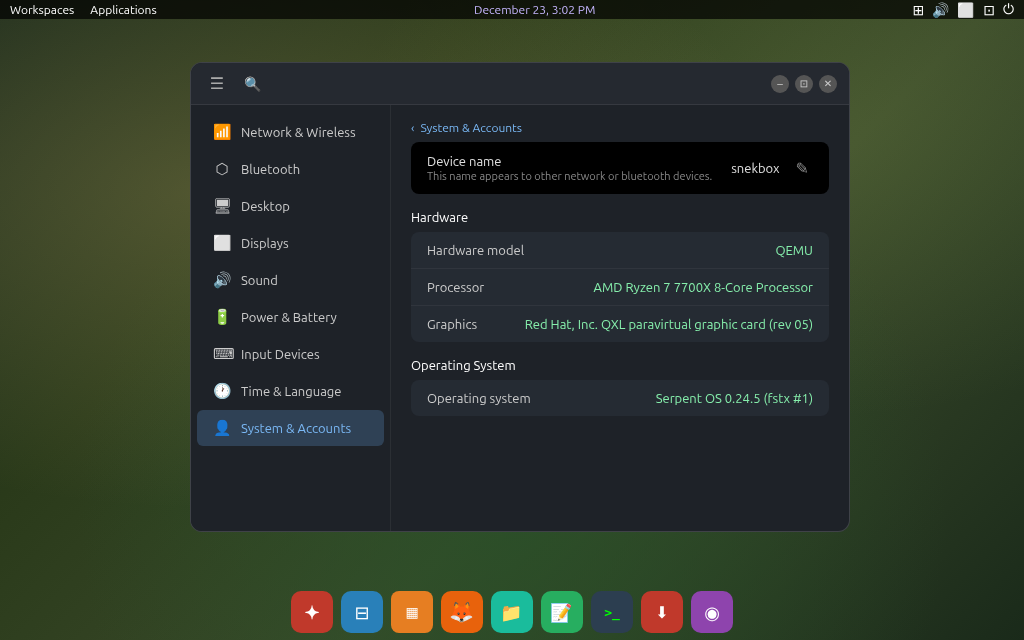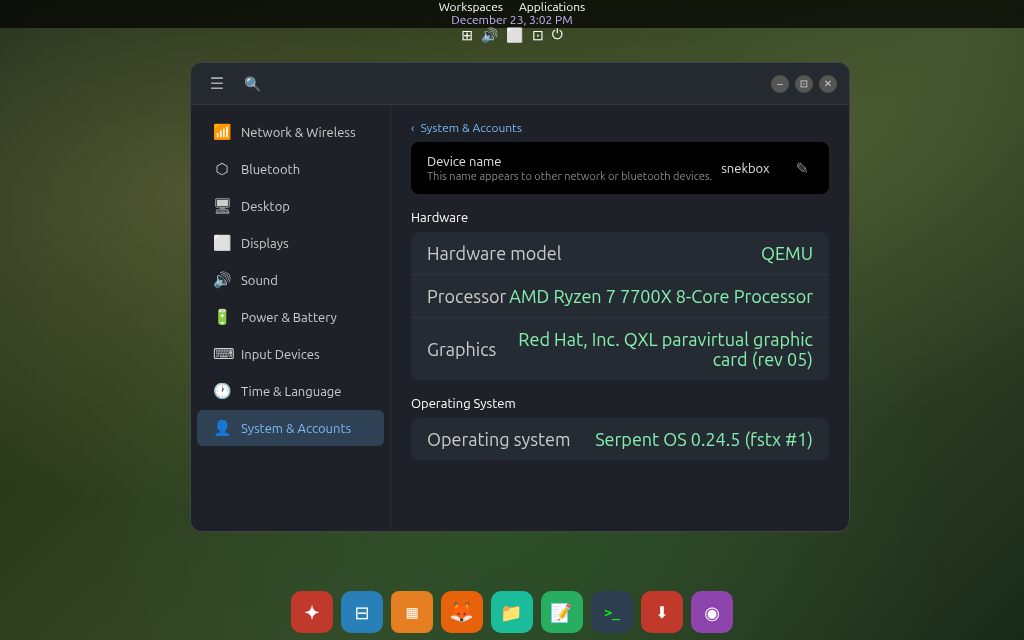--- a/index.html
+++ b/index.html
@@ -21,28 +21,27 @@
                   radial-gradient(ellipse at 50% 80%, rgba(40,80,40,0.8) 0%, transparent 60%),
                   linear-gradient(135deg, #1a2a1a 0%, #2a3a1a 30%, #3a4a2a 60%, #1a2a1a 100%);
     }
 
     
     .taskbar-top {
       position: absolute;
       top: 0;
       left: 0;
       right: 0;
-      height: 28px;
+      height: 19px;
       background: rgba(0,0,0,0.7);
       display: flex;
       align-items: center;
       justify-content: space-between;
       padding: 0 10px;
       z-index: 100;
-      flex-direction: column;
     }
     .taskbar-top-left {
       display: flex;
       gap: 16px;
     }
     .taskbar-top-left span {
       color: #fff;
       font-size: 12px;
       cursor: pointer;
     }
@@ -230,21 +229,21 @@
       color: #e0e0e0;
       margin-bottom: 2px;
     }
     .device-name-desc {
       font-size: 11px;
       color: #888;
     }
     .device-name-value {
       display: flex;
       align-items: center;
-      gap: 22px;
+      gap: 12px;
       color: #e0e0e0;
       font-size: 13px;
     }
     .edit-btn {
       background: none;
       border: none;
       color: #888;
       cursor: pointer;
       font-size: 16px;
       padding: 4px;
@@ -263,21 +262,21 @@
       background: #252b33;
       border-radius: 8px;
       overflow: hidden;
       margin-bottom: 16px;
     }
     .info-row {
       display: flex;
       align-items: center;
       justify-content: space-between;
       padding: 11px 16px;
-      font-size: 18px;
+      font-size: 13px;
       border-bottom: 1px solid rgba(255,255,255,0.05);
     }
     .info-row:last-child {
       border-bottom: none;
     }
     .info-key {
       color: #ccc;
     }
     .info-value {
       color: #86efac;

